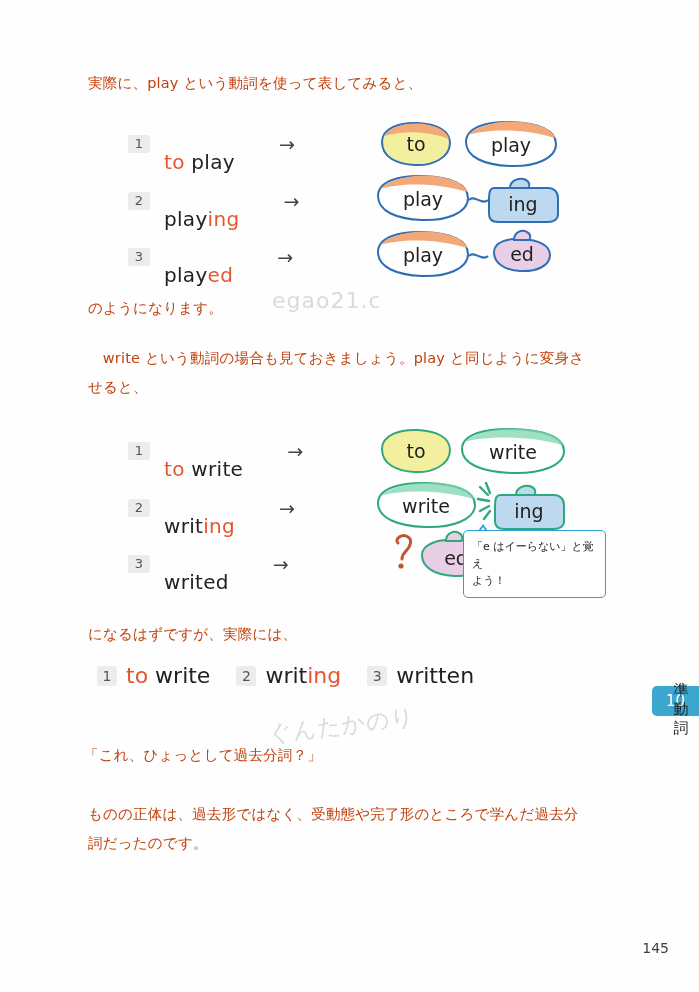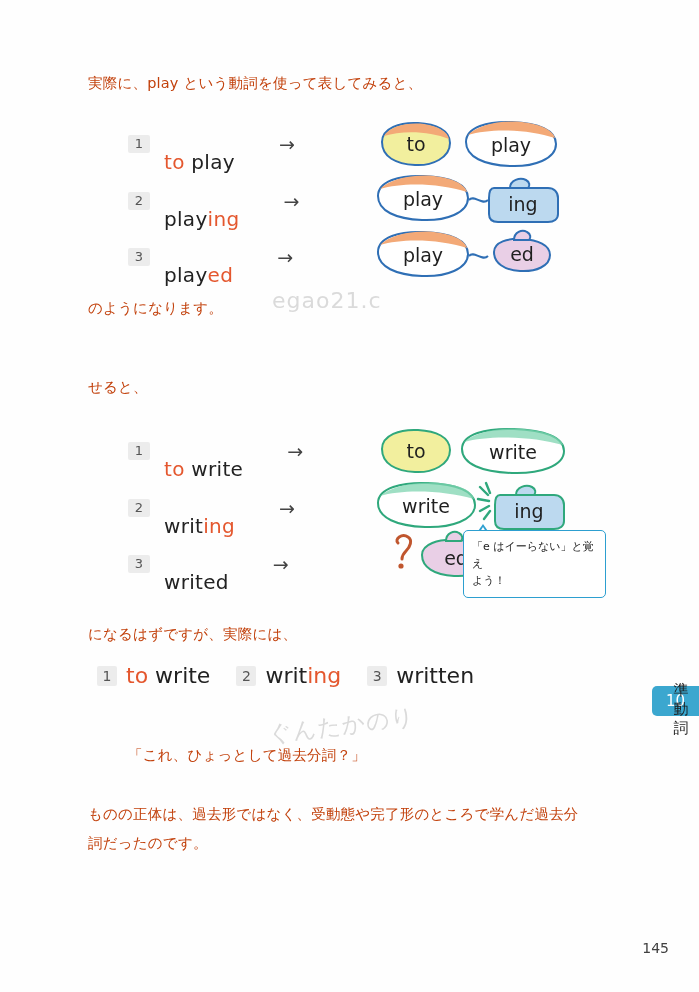--- a/index.html
+++ b/index.html
@@ -247,20 +247,21 @@
       <path d="M99 138 C104 132, 112 144, 118 138" fill="none" stroke="#2f6fb5" stroke-width="2"></path>
     </g>
     <g>
       <path d="M124 134 C124 124, 138 120, 152 121 C168 122, 180 127, 180 137 C180 148, 166 154, 150 153 C134 152, 124 145, 124 134 Z" fill="#e9cfe6" stroke="#2f6fb5" stroke-width="2"></path>
       <path d="M144 122 C144 114, 152 111, 157 114 C161 116, 161 120, 159 122 Z" fill="#e9cfe6" stroke="#2f6fb5" stroke-width="2"></path>
       <text class="blob-label" x="152" y="143">ed</text>
     </g>
   </svg>
 
   <div class="para jp" style="top:295px;">のようになります。</div>
+  <div class="para jp" style="top:345px;">　write という動詞の場合も見ておきましょう。play と同じように変身さ</div>
   <div class="para jp" style="top:374px;">せると、</div>
 
   <div class="ex-row" style="left:128px; top:434px;">
     <span class="ex-num">1</span>
     <span class="ex-word"><span class="accent">to </span><span>write</span></span>
     <span class="arrow">→</span>
   </div>
   <div class="ex-row" style="left:128px; top:491px;">
     <span class="ex-num">2</span>
     <span class="ex-word"><span>writ</span><span class="accent">ing</span></span>
@@ -321,21 +322,21 @@
 
   <div class="summary">
     <span class="n">1</span>
     <span class="w"><span class="orange">to </span><span>write</span></span>
     <span class="n">2</span>
     <span class="w"><span>writ</span><span class="accent">ing</span></span>
     <span class="n">3</span>
     <span class="w"><span>written</span><span class="accent"></span></span>
   </div>
 
-  <div class="para jp" style="top:742px; left:84px;margin-left:44px;">「これ、ひょっとして過去分詞？」</div>
+  <div class="para jp" style="top:742px; left:84px;">「これ、ひょっとして過去分詞？」</div>
   <div class="para jp" style="top:801px;">ものの正体は、過去形ではなく、受動態や完了形のところで学んだ過去分</div>
   <div class="para jp" style="top:830px;">詞だったのです。</div>
 
   <div class="side-tab">10</div>
   <div class="side-label">準動詞</div>
 
   <div class="page-number">145</div>
 </div>
 
 </body></html>

